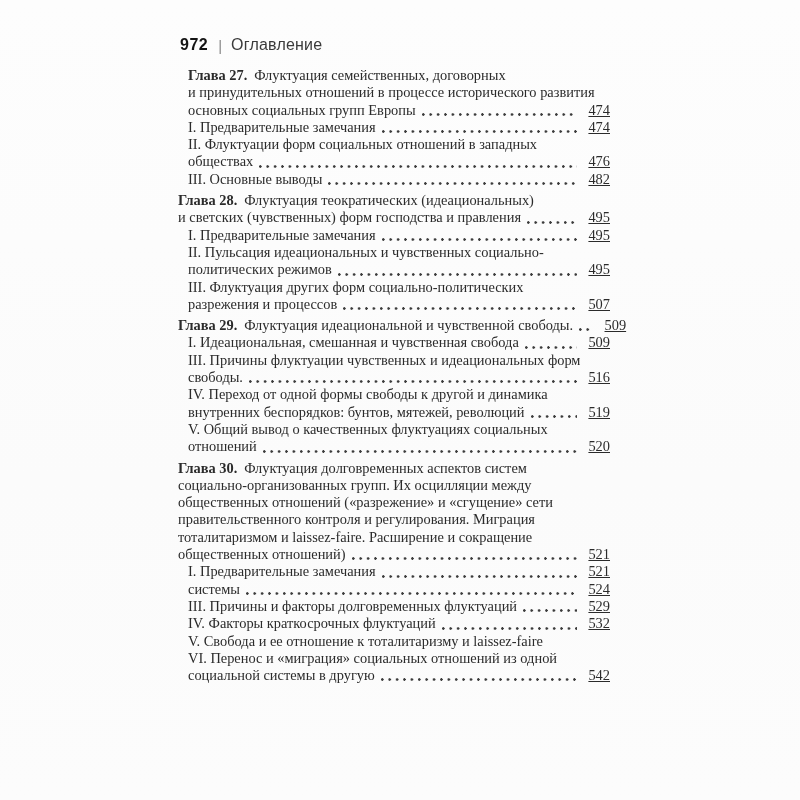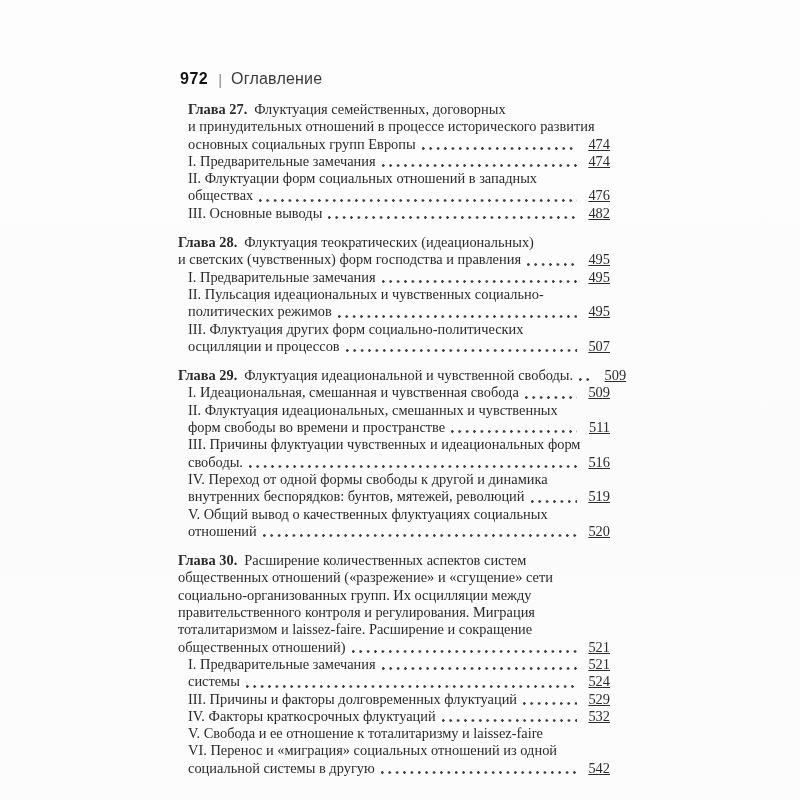--- a/index.html
+++ b/index.html
@@ -19,21 +19,20 @@
     left: 178px; top: 36px;
     width: 432px;
   }
   
   .running-head {
     display: flex;
     align-items: center;
     font-family: "Liberation Sans", sans-serif;
     margin-bottom: 13px;
     padding-left: 2px;
-    margin-top: 34px;
   }
   .folio {
     font-weight: 700;
     font-size: 16px;
     color: #141414;
     letter-spacing: 0.5px;
   }
   .head-divider {
     color: #8a8a8a;
     font-weight: 300;
@@ -44,21 +43,21 @@
     font-size: 16px;
     color: #3a3a3a;
     letter-spacing: 0.2px;
   }
   
   .toc {
     color: #2b2b2b;
     font-size: 14.4px;
     line-height: 17.3px;
   }
-  .entry.chapter { margin-top: 12px; }
+  .entry.chapter { margin-top: 4px; }
   .entry.chapter:first-child { margin-top: 0; margin-left: 10px; }
   .entry.item .line { padding-left: 10px; }
   .prefix { font-weight: 700; margin-right: 7px; }
   .line.last { display: flex; align-items: flex-end; }
   .line .txt { white-space: nowrap; }
   .leader {
     flex: 1 1 auto;
     align-self: flex-end;
     height: 3px;
     margin: 0 4px 3px 6px;
@@ -139,48 +138,40 @@
           <div class="line"><span class="txt">II.  Пульсация идеациональных и чувственных социально-</span></div>
           <div class="line last">
             <span class="txt">политических режимов</span>
             <span class="leader"></span>
             <span class="pagenum">495</span>
           </div>
         </div>
         <div class="entry item">
           <div class="line"><span class="txt">III.  Флуктуация других форм социально-политических</span></div>
           <div class="line last">
-            <span class="txt">осцилляции и процессов</span>
+            <span class="txt">разрежения и процессов</span>
             <span class="leader"></span>
             <span class="pagenum">507</span>
           </div>
         </div>
         <div class="entry chapter">
           <div class="line last">
             <span class="txt"><span class="prefix">Глава 29.</span><span>Флуктуация идеациональной и чувственной свободы.</span></span>
             <span class="leader"></span>
             <span class="pagenum">509</span>
           </div>
         </div>
         <div class="entry item">
           <div class="line last">
             <span class="txt">I.  Идеациональная, смешанная и чувственная свобода</span>
             <span class="leader"></span>
             <span class="pagenum">509</span>
           </div>
         </div>
         <div class="entry item">
-          <div class="line"><span class="txt">II.  Флуктуация идеациональных, смешанных и чувственных</span></div>
-          <div class="line last">
-            <span class="txt">форм свободы во времени и пространстве</span>
-            <span class="leader"></span>
-            <span class="pagenum">511</span>
-          </div>
-        </div>
-        <div class="entry item">
           <div class="line"><span class="txt">III.  Причины флуктуации чувственных и идеациональных форм</span></div>
           <div class="line last">
             <span class="txt">свободы.</span>
             <span class="leader"></span>
             <span class="pagenum">516</span>
           </div>
         </div>
         <div class="entry item">
           <div class="line"><span class="txt">IV.  Переход от одной формы свободы к другой и динамика</span></div>
           <div class="line last">
@@ -191,23 +182,23 @@
         </div>
         <div class="entry item">
           <div class="line"><span class="txt">V.  Общий вывод о качественных флуктуациях социальных</span></div>
           <div class="line last">
             <span class="txt">отношений</span>
             <span class="leader"></span>
             <span class="pagenum">520</span>
           </div>
         </div>
         <div class="entry chapter">
-          <div class="line"><span class="txt"><span class="prefix">Глава 30.</span><span>Расширение количественных аспектов систем</span></span></div>
+          <div class="line"><span class="txt"><span class="prefix">Глава 30.</span><span>Флуктуация долговременных аспектов систем</span></span></div>
+          <div class="line"><span class="txt">социально-организованных групп. Их осцилляции между</span></div>
           <div class="line"><span class="txt">общественных отношений («разрежение» и «сгущение» сети</span></div>
-          <div class="line"><span class="txt">социально-организованных групп. Их осцилляции между</span></div>
           <div class="line"><span class="txt">правительственного контроля и регулирования. Миграция</span></div>
           <div class="line"><span class="txt">тоталитаризмом и laissez-faire. Расширение и сокращение</span></div>
           <div class="line last">
             <span class="txt">общественных отношений)</span>
             <span class="leader"></span>
             <span class="pagenum">521</span>
           </div>
         </div>
         <div class="entry item">
           <div class="line last">

